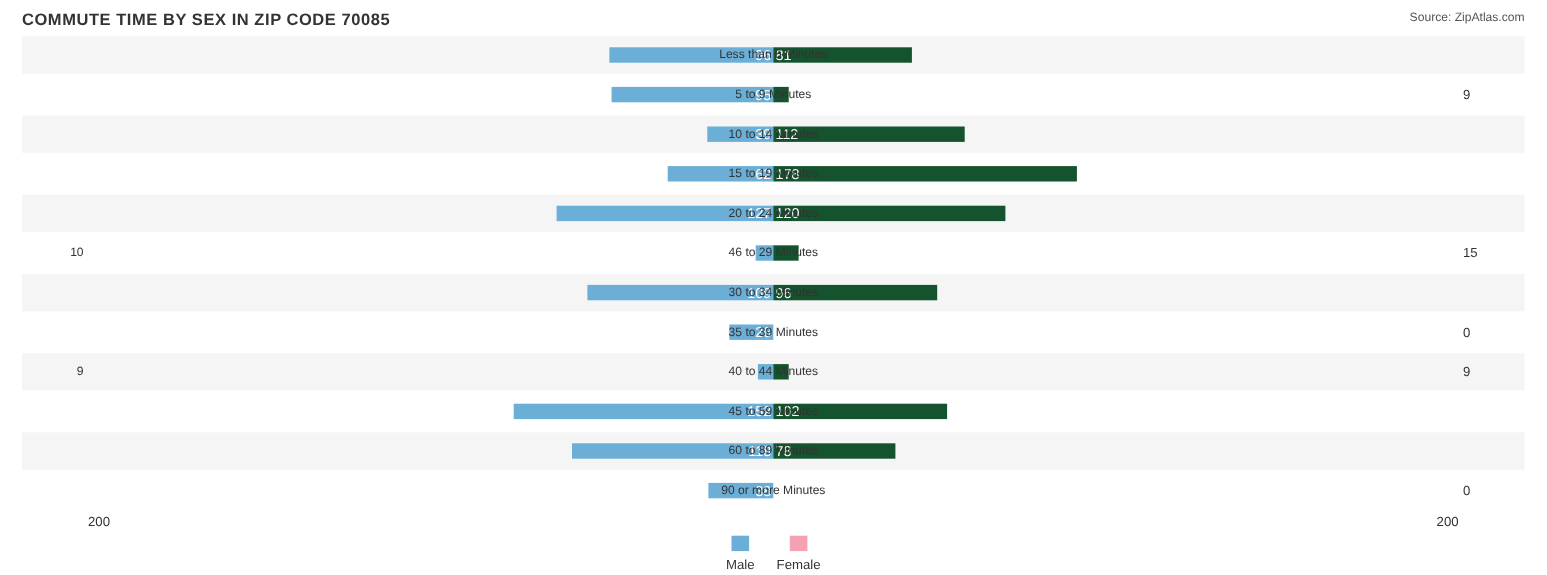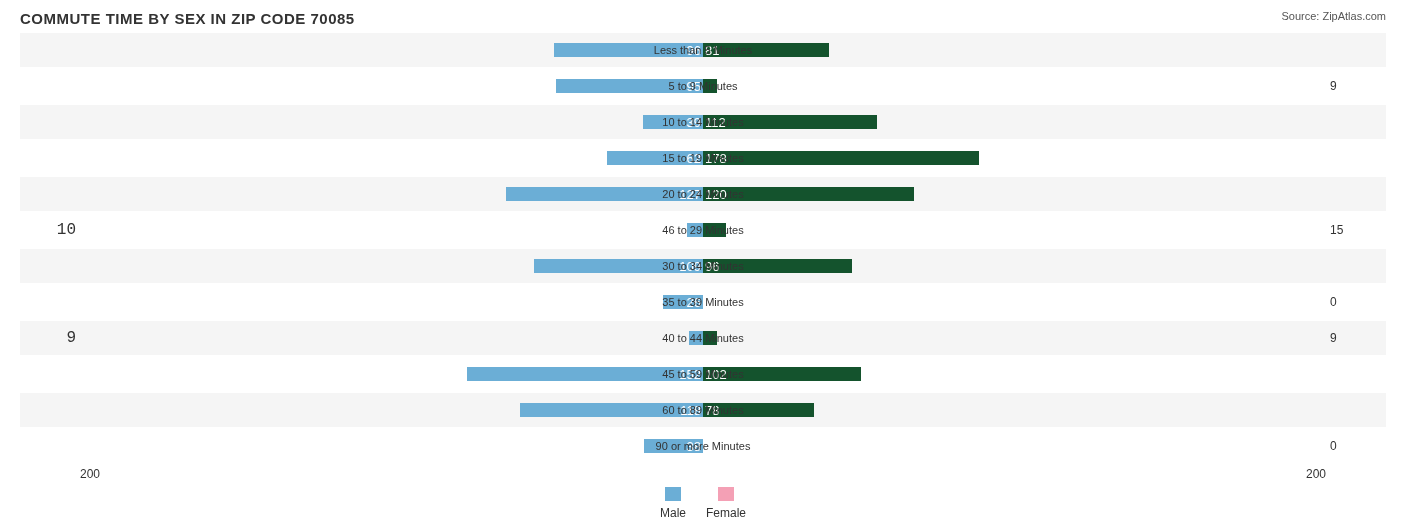--- a/index.html
+++ b/index.html
@@ -43,26 +43,25 @@
     }
     .row:nth-child(odd) {
       background: #f5f5f5;
     }
     .row:nth-child(even) {
       background: #ffffff;
     }
     .left-num {
       width: 60px;
       text-align: right;
-      font-size: 16px;
+      font-size: 11px;
       color: #333;
       padding-right: 4px;
       flex-shrink: 0;
       position: relative;
-      font-family: Liberation Mono, monospace;
     }
     .right-num {
       width: 60px;
       text-align: left;
       font-size: 12px;
       color: #333;
       padding-left: 4px;
       flex-shrink: 0;
     }
     .bars-wrapper {

